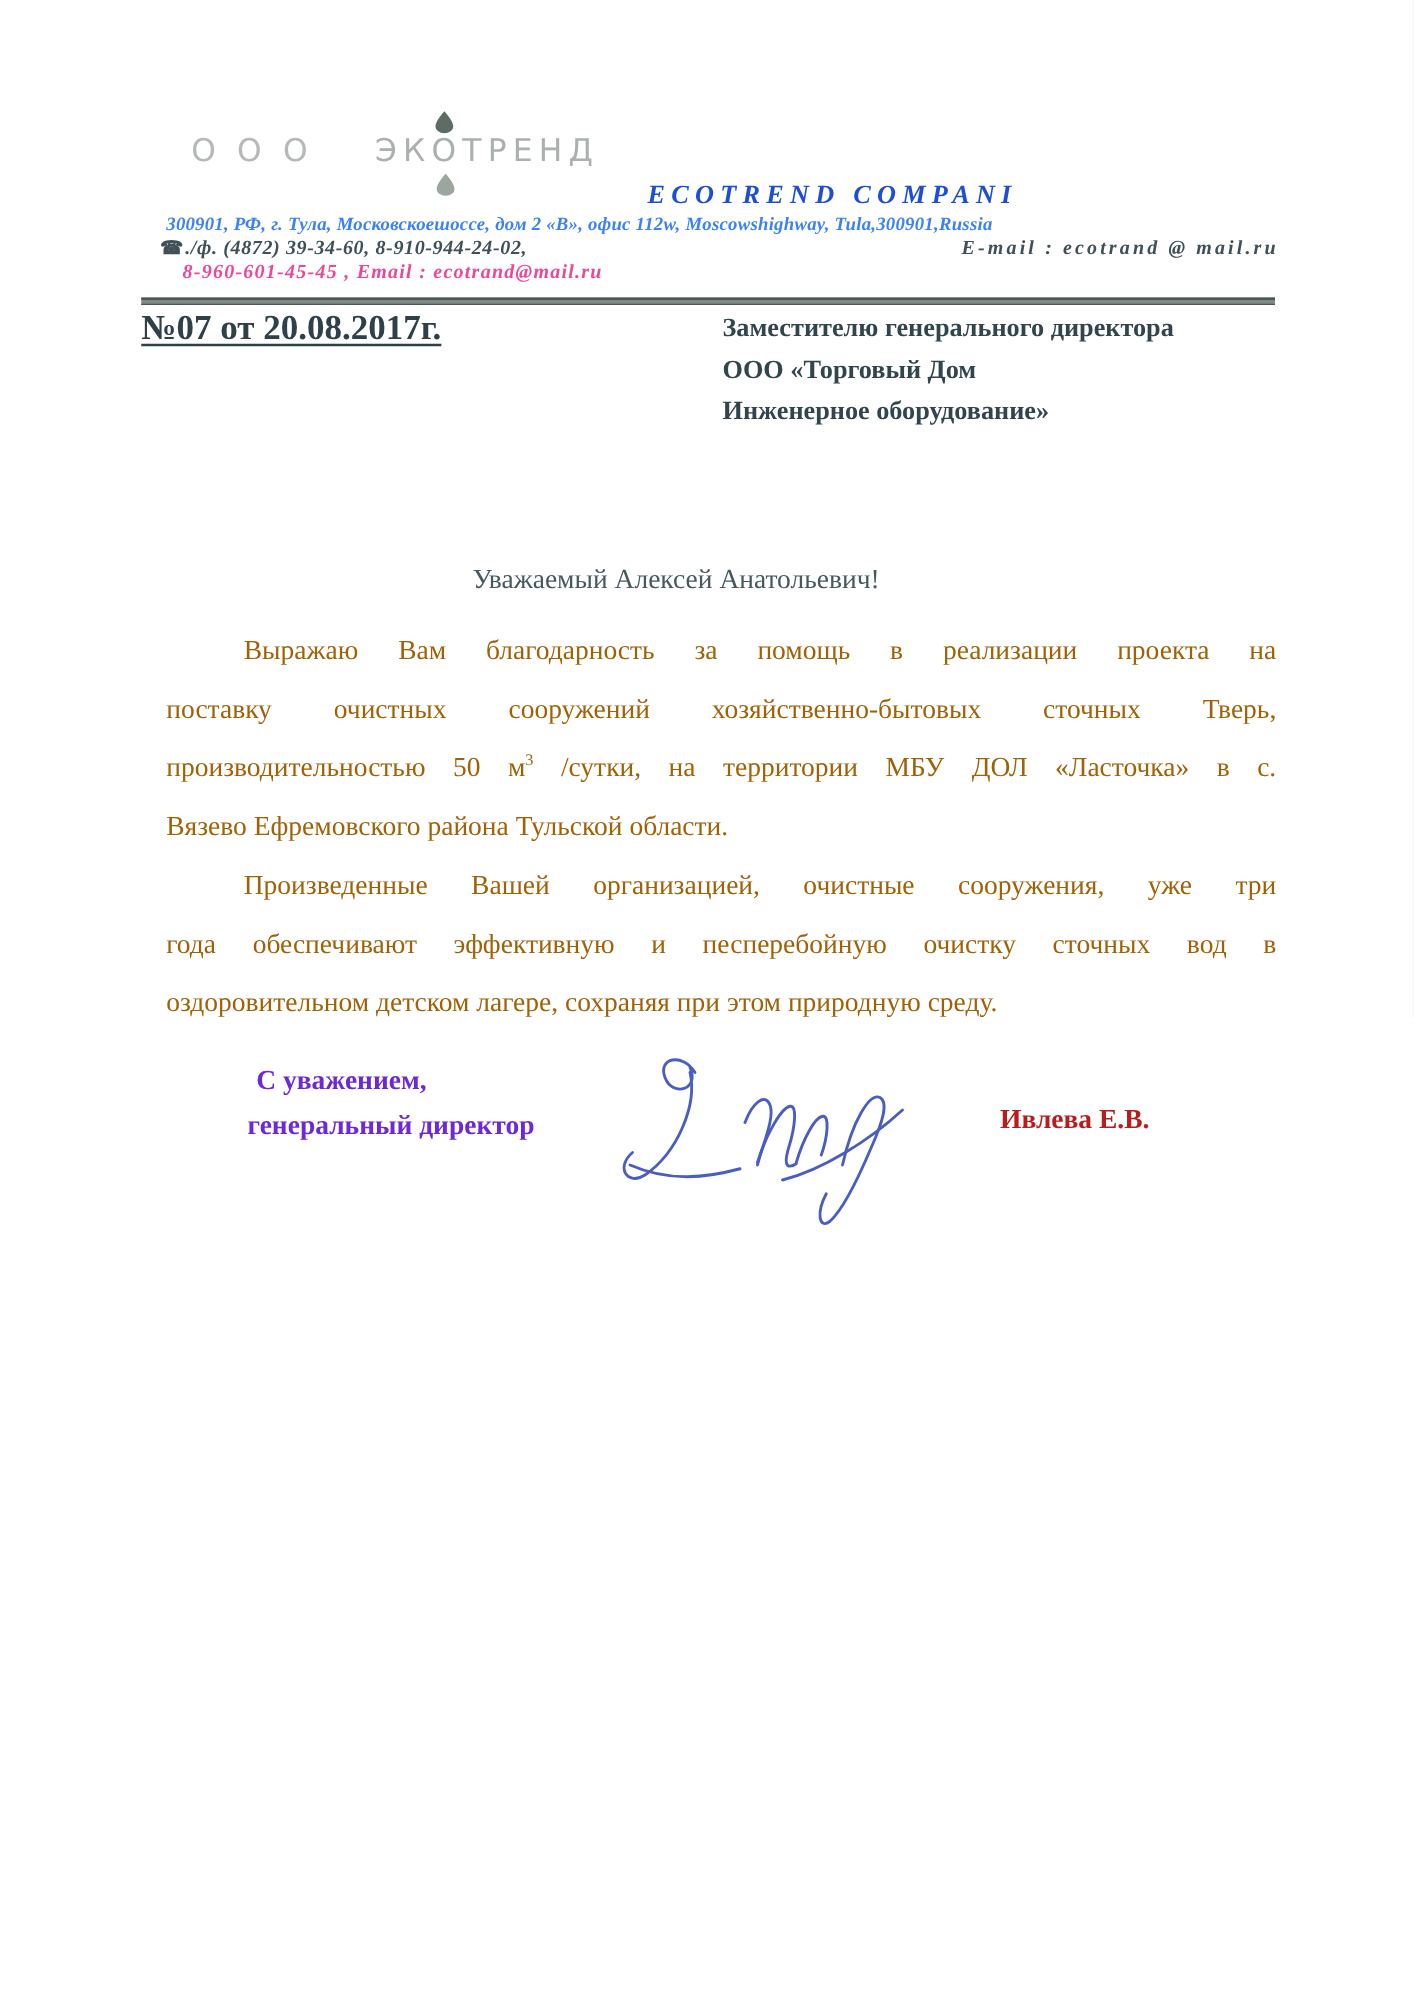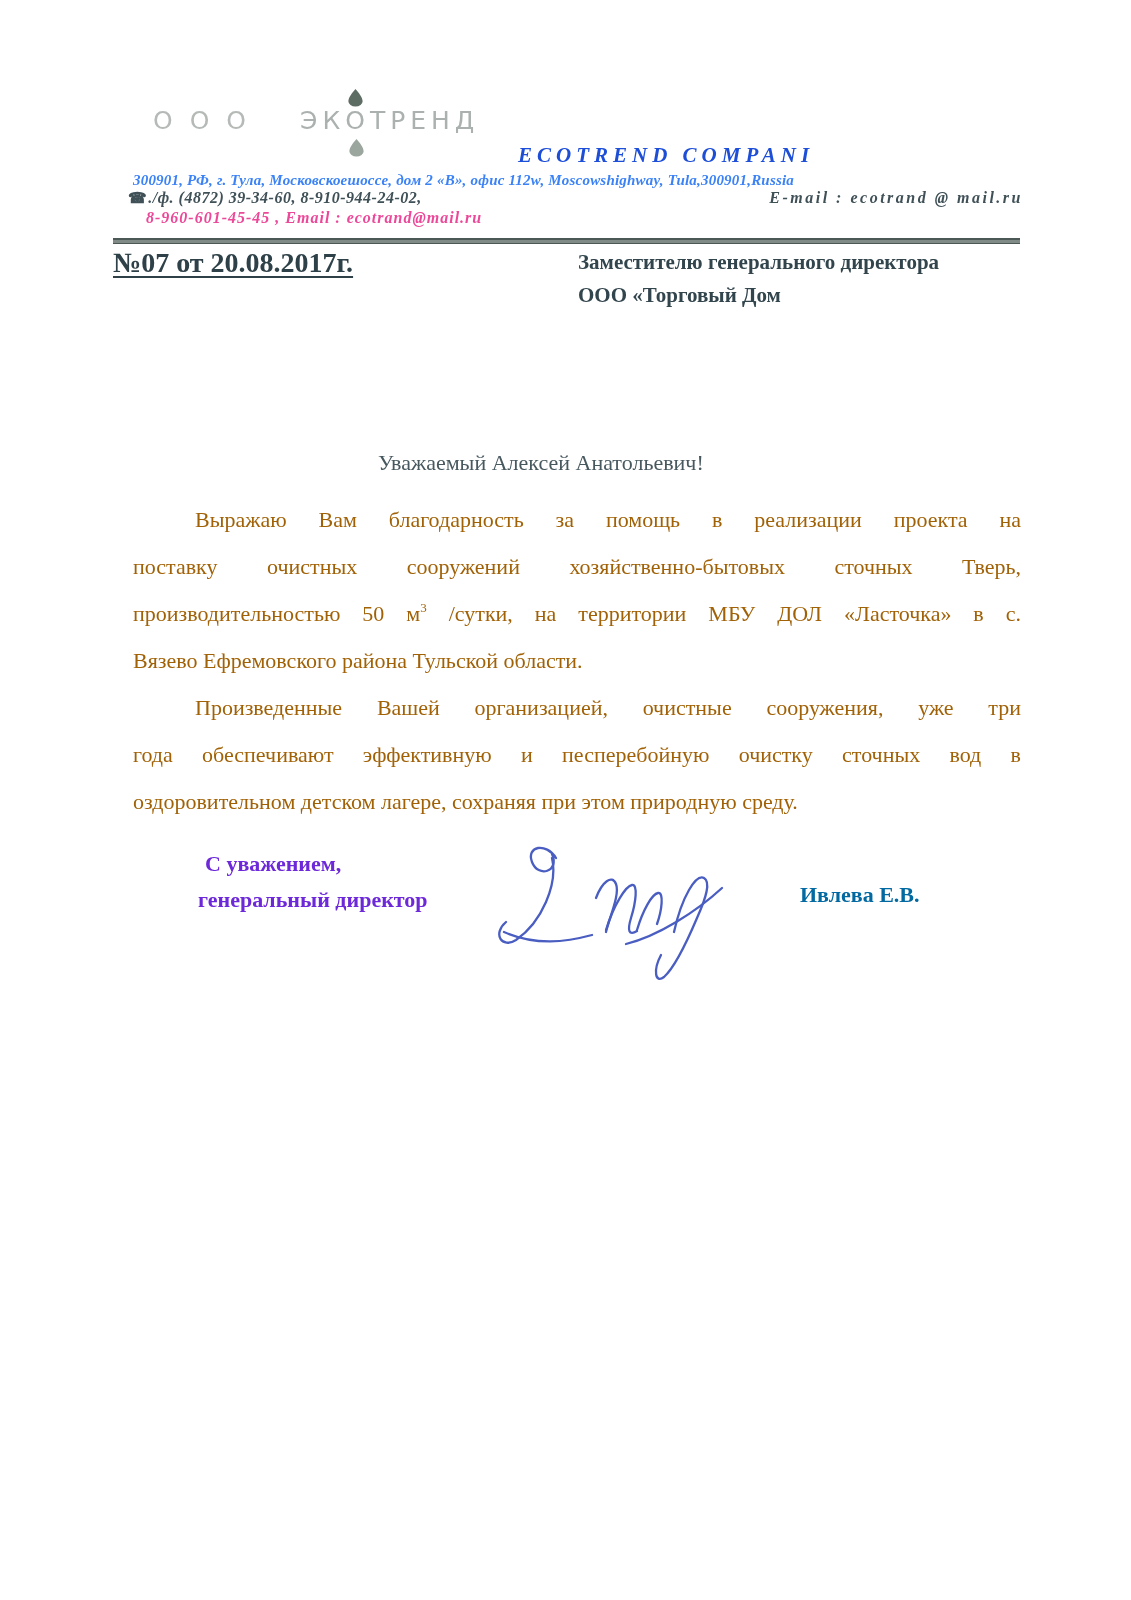--- a/index.html
+++ b/index.html
@@ -94,21 +94,21 @@
 
   
   .signoff {
     position: absolute; left: 198px; top: 846px;
     font-size: 22px; color: #6d28d9; line-height: 36px; white-space: nowrap; font-weight: bold;
   }
   .signoff .l1 { padding-left: 7px; }
   .signature-svg { position: absolute; left: 478px; top: 838px; }
   .sig-name {
     position: absolute; left: 800px; top: 882px;
-    font-weight: bold; font-size: 22px; color: #0369a1; white-space: nowrap;
+    font-weight: bold; font-size: 22px; color: #b91c1c; white-space: nowrap;
   }
 </style>
 </head>
 <body>
 
 <div class="page">
 
   <span class="logo-ooo">ООО</span>
   <span class="logo-brand">ЭКОТРЕНД</span>
   <svg class="acorn top" viewBox="0 0 20 20">
@@ -126,20 +126,21 @@
     <span class="email-r">E-mail : ecotrand @ mail.ru</span>
   </div>
   <div class="contact-row2">8-960-601-45-45 , Email  :  ecotrand@mail.ru</div>
 
   <div class="rule"></div>
 
   <div class="refnum">№07 от 20.08.2017г.</div>
   <div class="addressee">
     <div>Заместителю генерального директора</div>
     <div>ООО «Торговый Дом</div>
+    <div>Инженерное оборудование»</div>
   </div>
 
   <div class="salutation">Уважаемый Алексей Анатольевич!</div>
 
   <div class="paragraph p1">
     <div class="bline just indent">Выражаю Вам благодарность за помощь в реализации проекта на</div>
     <div class="bline just">поставку очистных сооружений хозяйственно-бытовых сточных Тверь,</div>
     <div class="bline just"><span>производительностью 50 м</span><sup>3</sup><span> /сутки, на территории МБУ ДОЛ «Ласточка» в с.</span></div>
     <div class="bline">Вязево Ефремовского района Тульской области.</div>
   </div>

